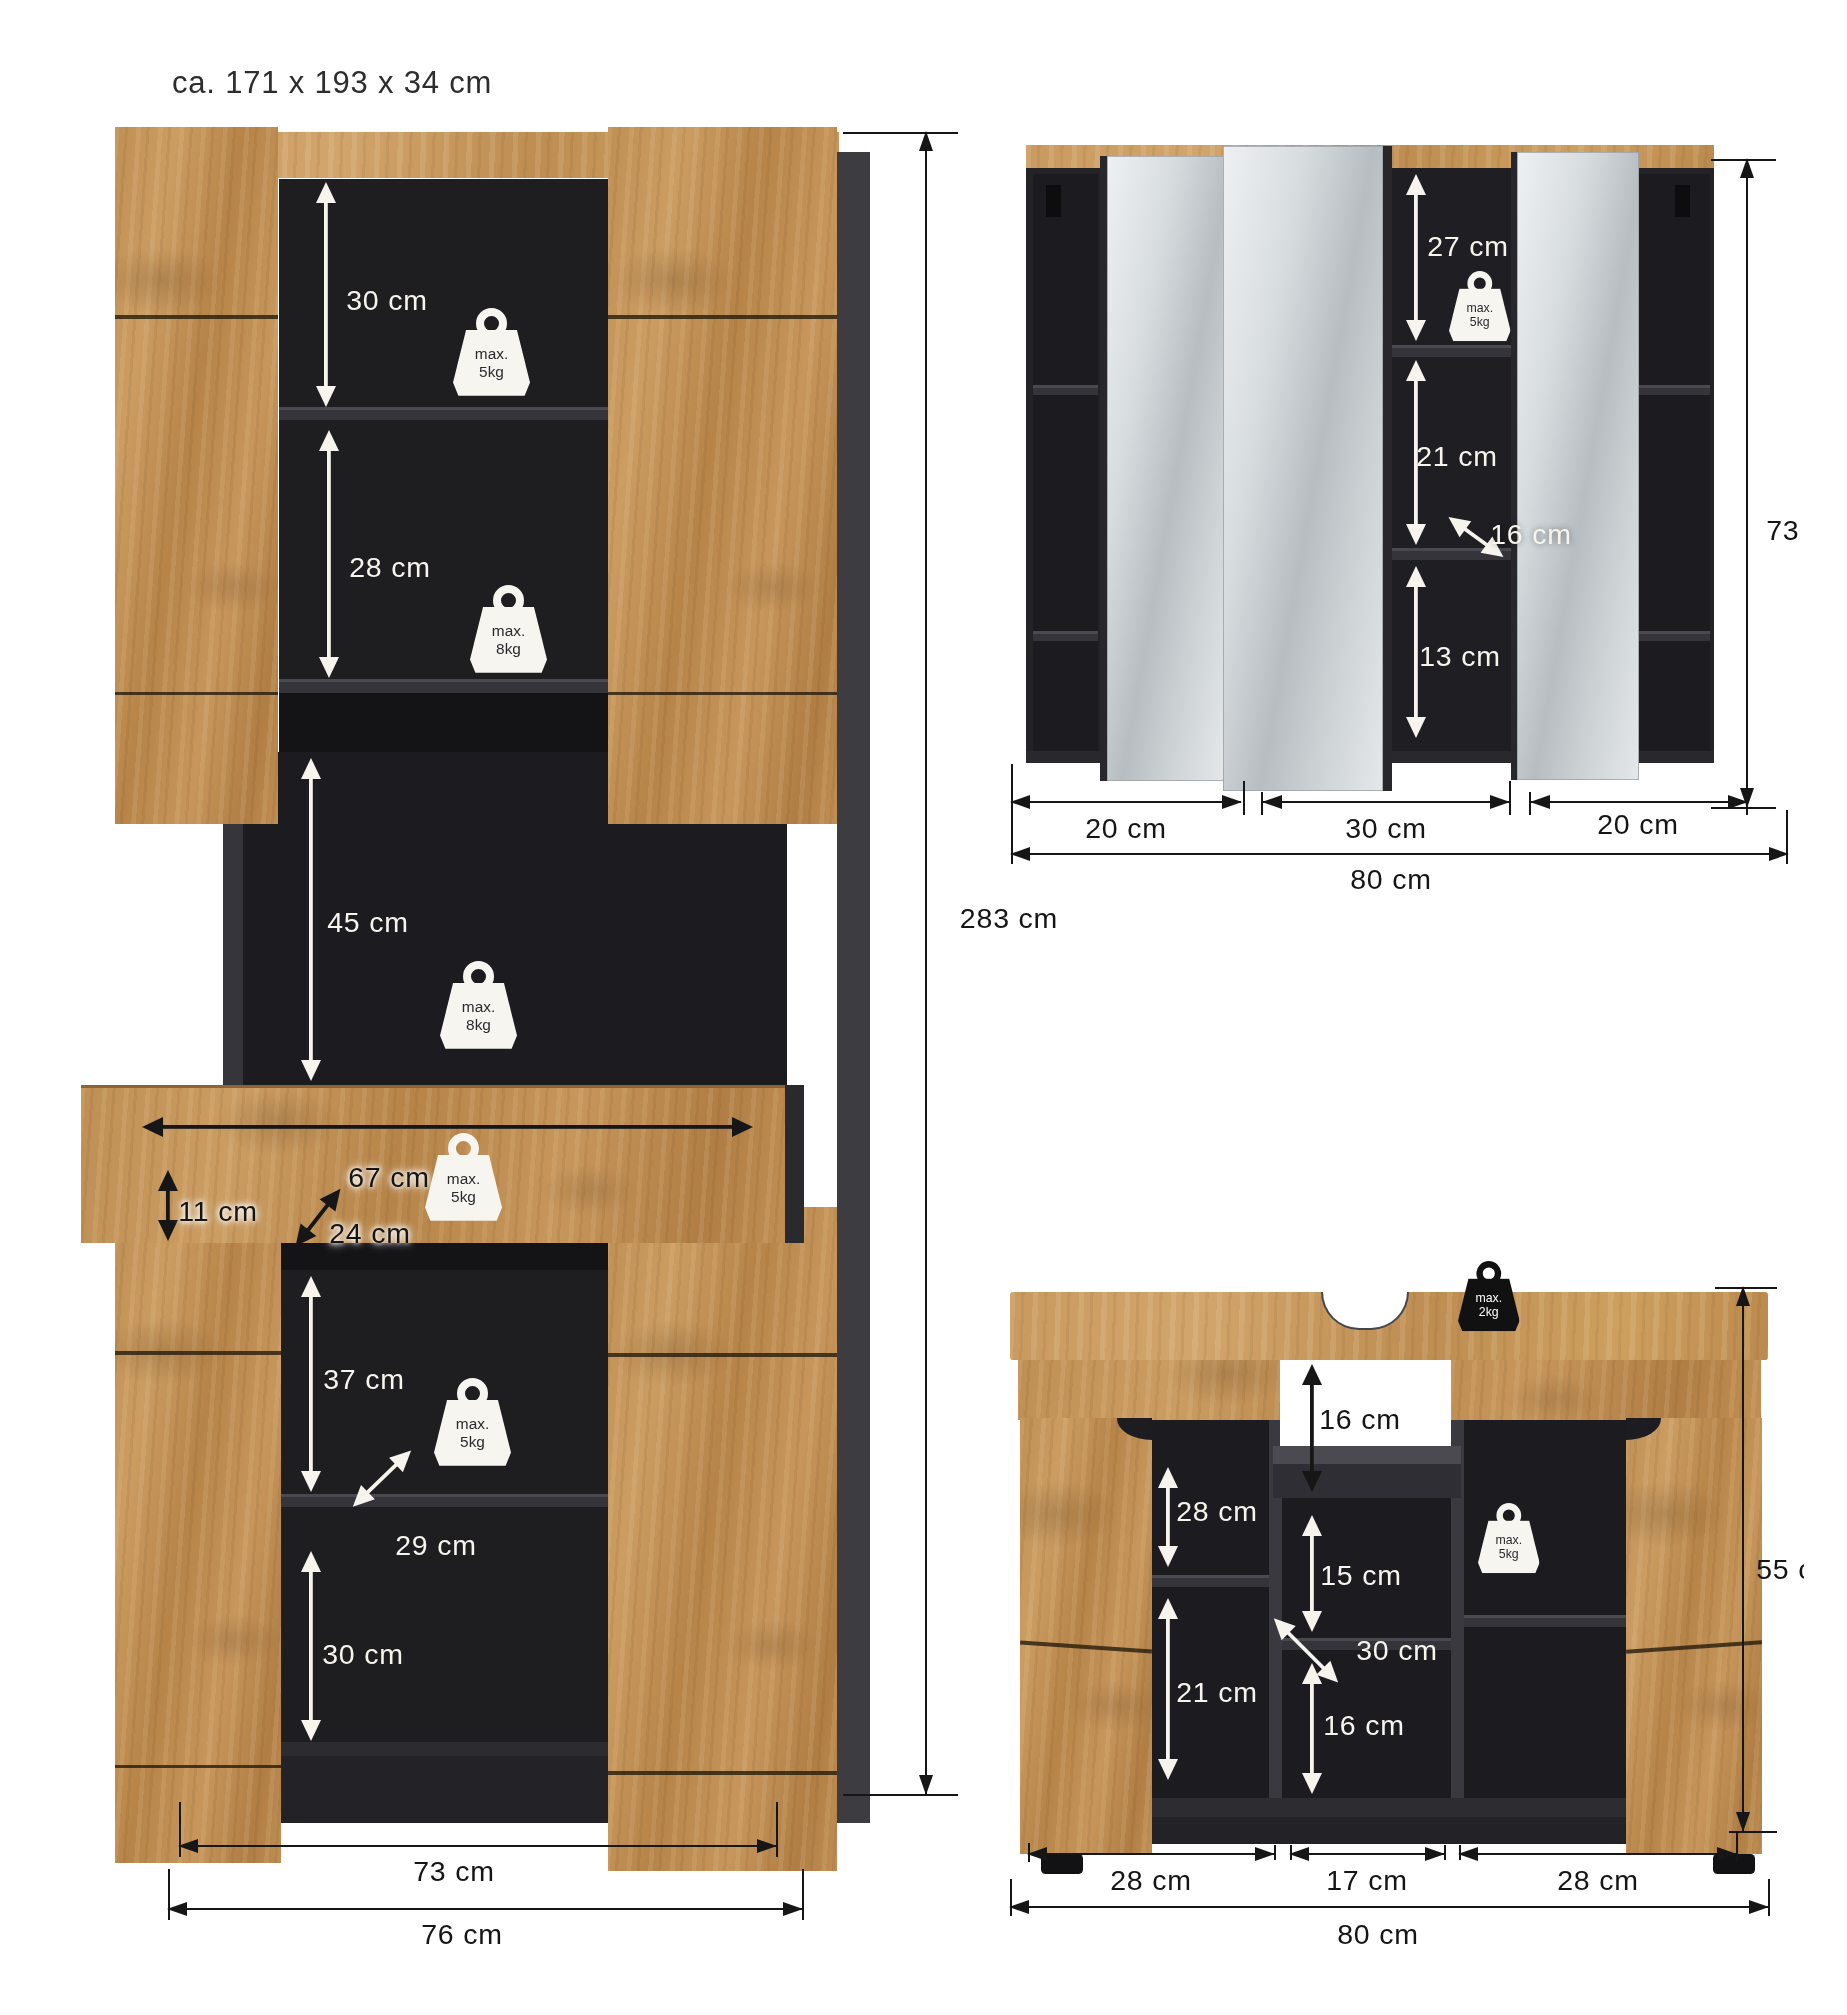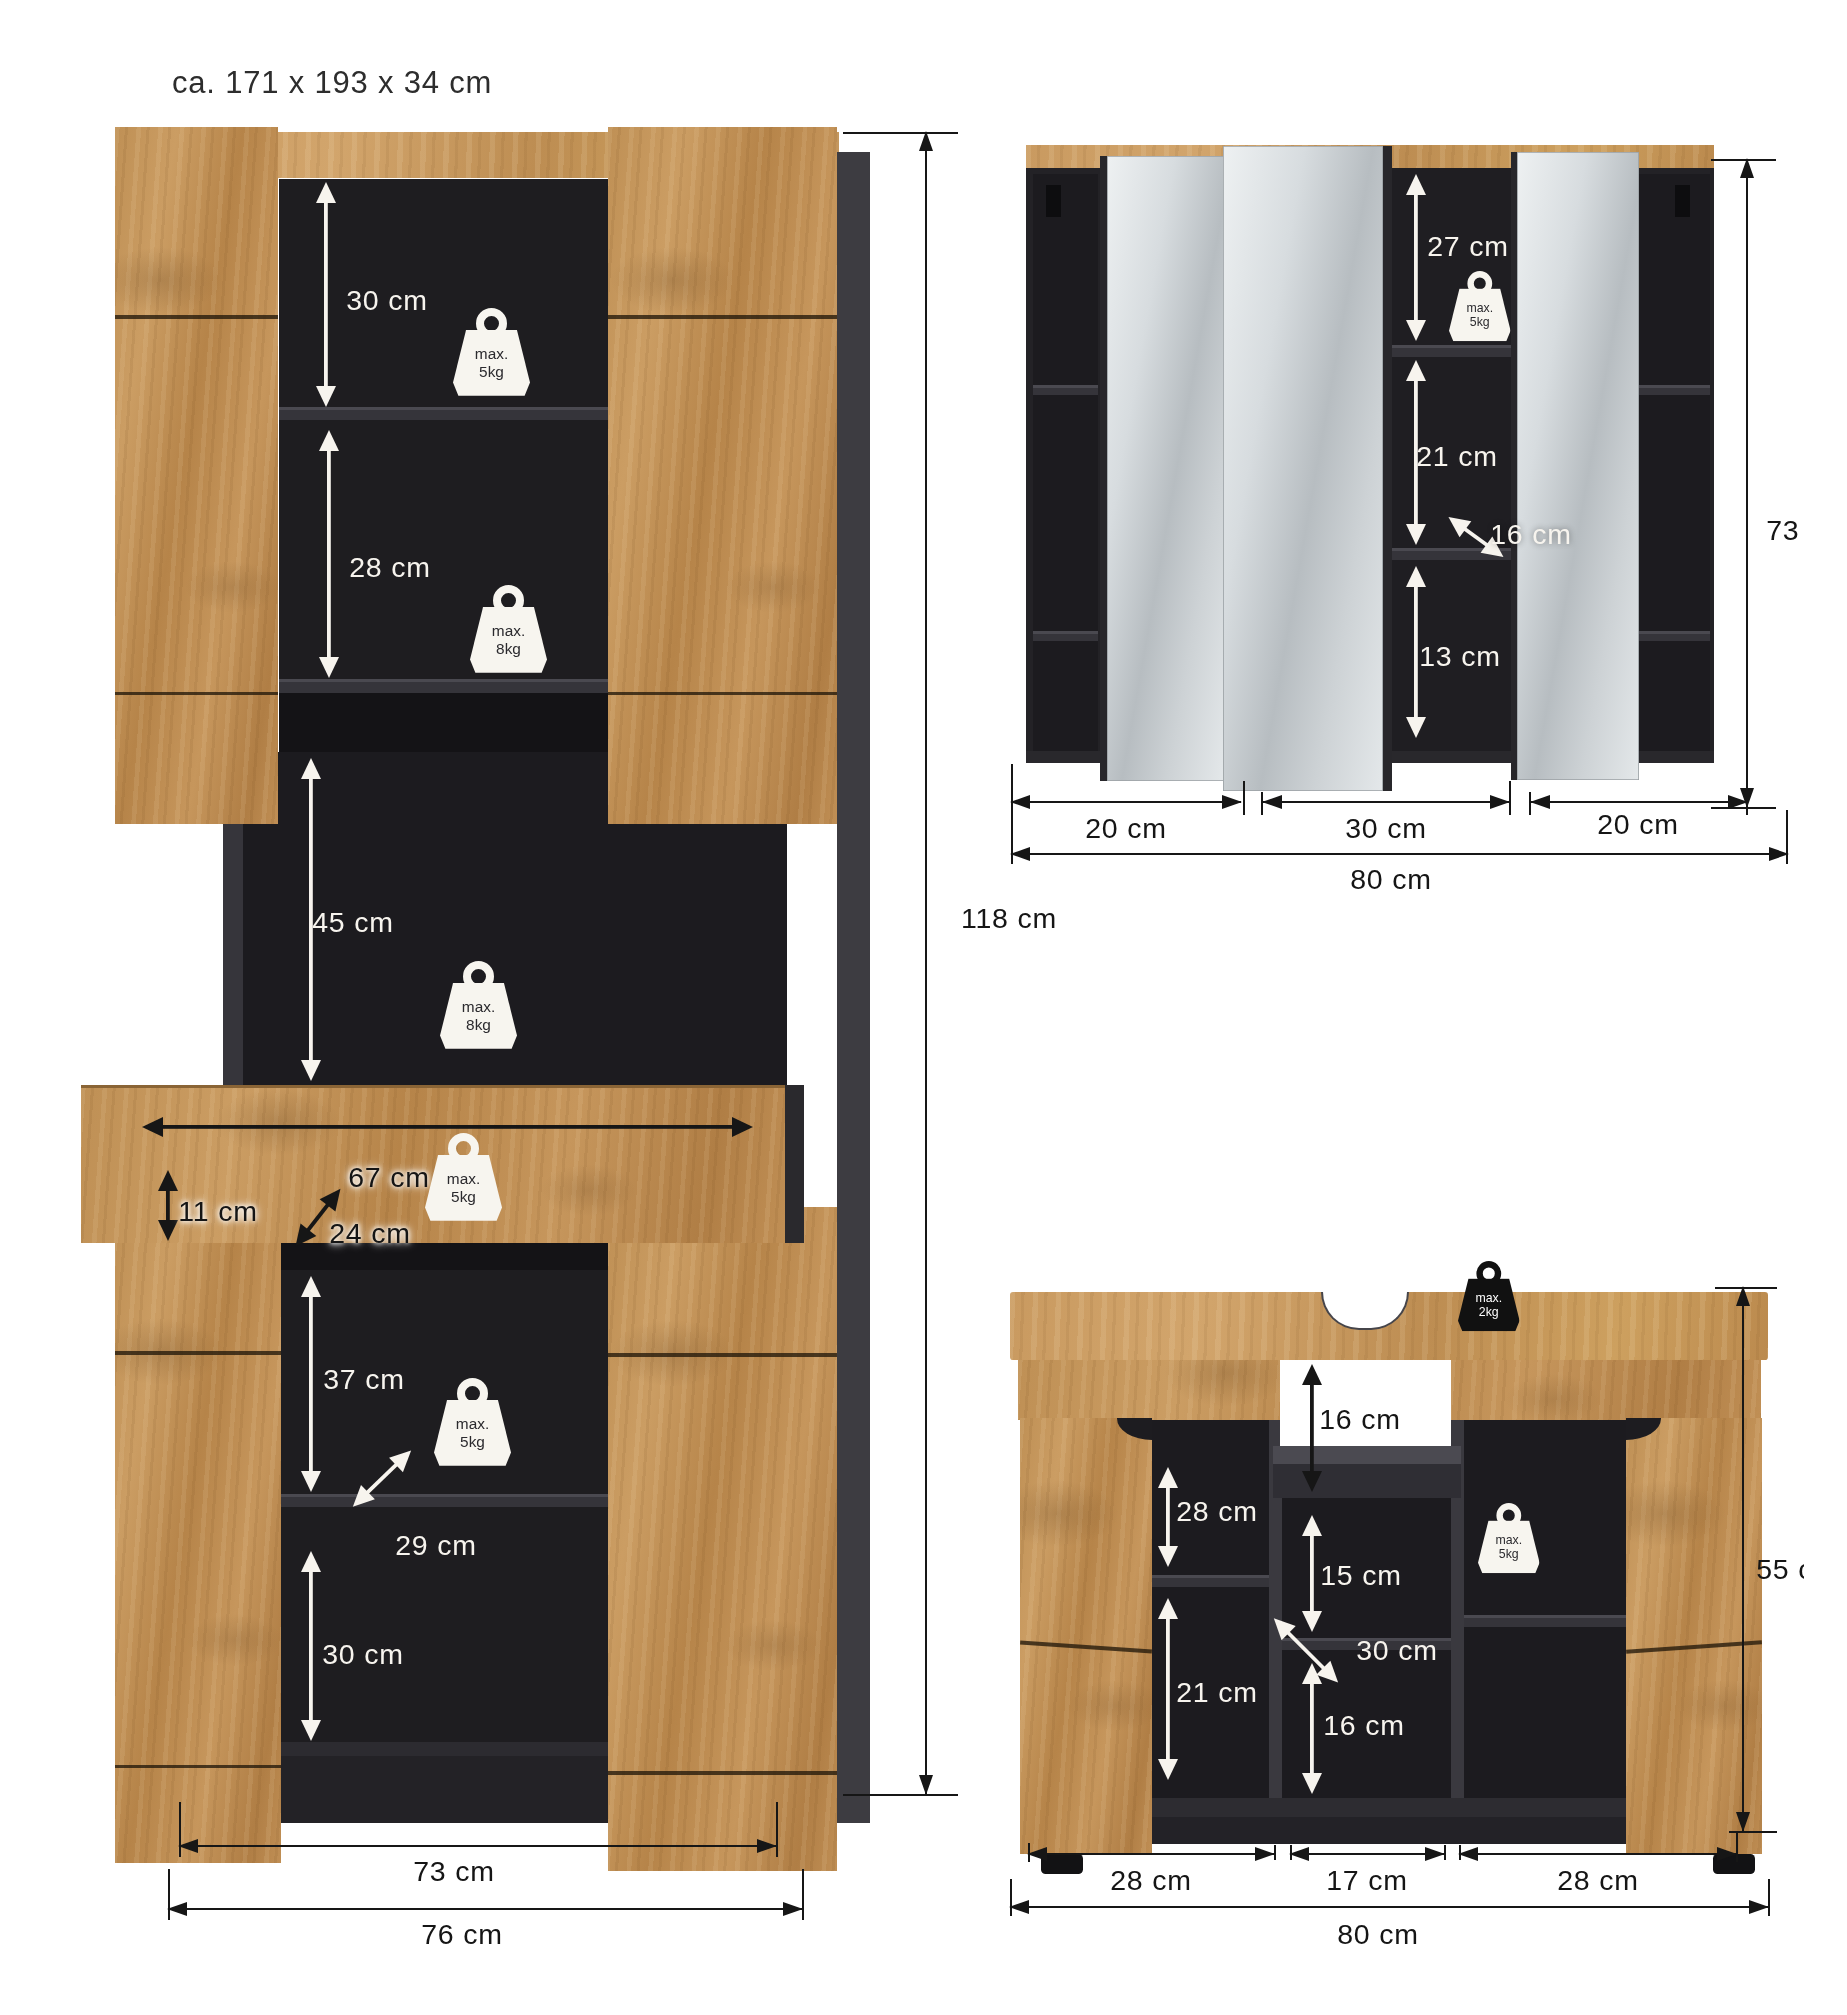--- a/index.html
+++ b/index.html
@@ -131,21 +131,21 @@
     <div class="lbl" style="left:390px;top:567px;">28 cm</div>
     <div class="weight" style="left:470px;top:585px;">
       <div class="ring"></div>
       <div class="wbody">
           <span>max.</span>
           <span>8kg</span>
         </div>
     </div>
 
     <div class="va" style="left:309px;top:758px;height:323px;"></div>
-    <div class="lbl" style="left:353px;top:922px;">45 cm</div>
+    <div class="lbl" style="left:368px;top:922px;">45 cm</div>
     <div class="weight" style="left:440px;top:961px;">
       <div class="ring"></div>
       <div class="wbody">
           <span>max.</span>
           <span>8kg</span>
         </div>
     </div>
 
     <div class="ha" style="left:142px;top:1125px;width:611px;z-index:25;"></div>
     <div class="lbl halo" style="left:389px;top:1177px;">67 cm</div>
@@ -172,21 +172,21 @@
           <span>5kg</span>
         </div>
     </div>
 
     <div class="va" style="left:309px;top:1551px;height:190px;"></div>
     <div class="lbl" style="left:363px;top:1654px;">30 cm</div>
 
     <div class="dimv" style="left:925px;top:132px;height:1662px;"></div>
     <div class="exth" style="left:843px;top:132px;width:115px;"></div>
     <div class="exth" style="left:843px;top:1794px;width:115px;"></div>
-    <div class="lbl black" style="left:1009px;top:918px;">118 cm</div>
+    <div class="lbl black" style="left:1009px;top:918px;">283 cm</div>
 
     <div class="dim" style="left:179px;top:1845px;width:597px;"></div>
     <div class="ext" style="left:179px;top:1802px;height:55px;"></div>
     <div class="ext" style="left:776px;top:1802px;height:55px;"></div>
     <div class="lbl black" style="left:454px;top:1871px;">73 cm</div>
 
     <div class="dim" style="left:168px;top:1908px;width:634px;"></div>
     <div class="ext" style="left:168px;top:1869px;height:51px;"></div>
     <div class="ext" style="left:802px;top:1869px;height:51px;"></div>
     <div class="lbl black" style="left:462px;top:1934px;">76 cm</div>

